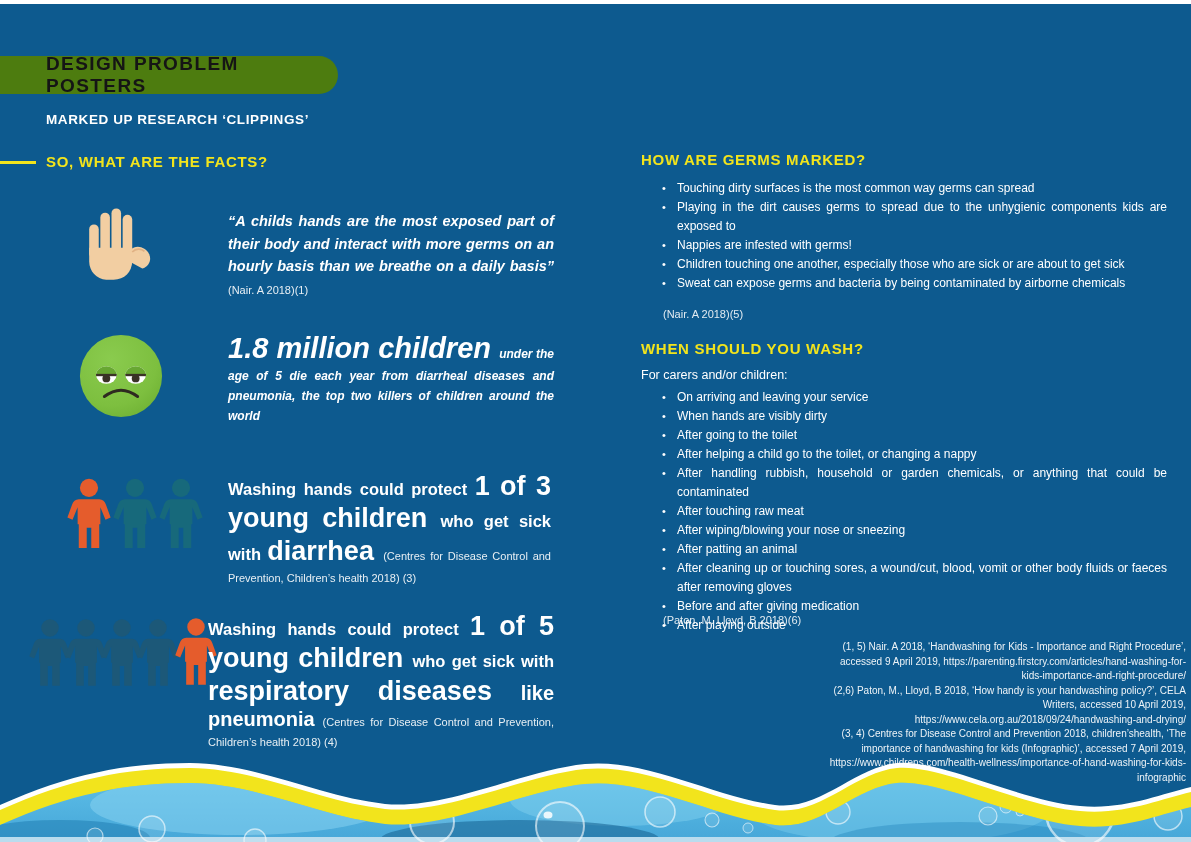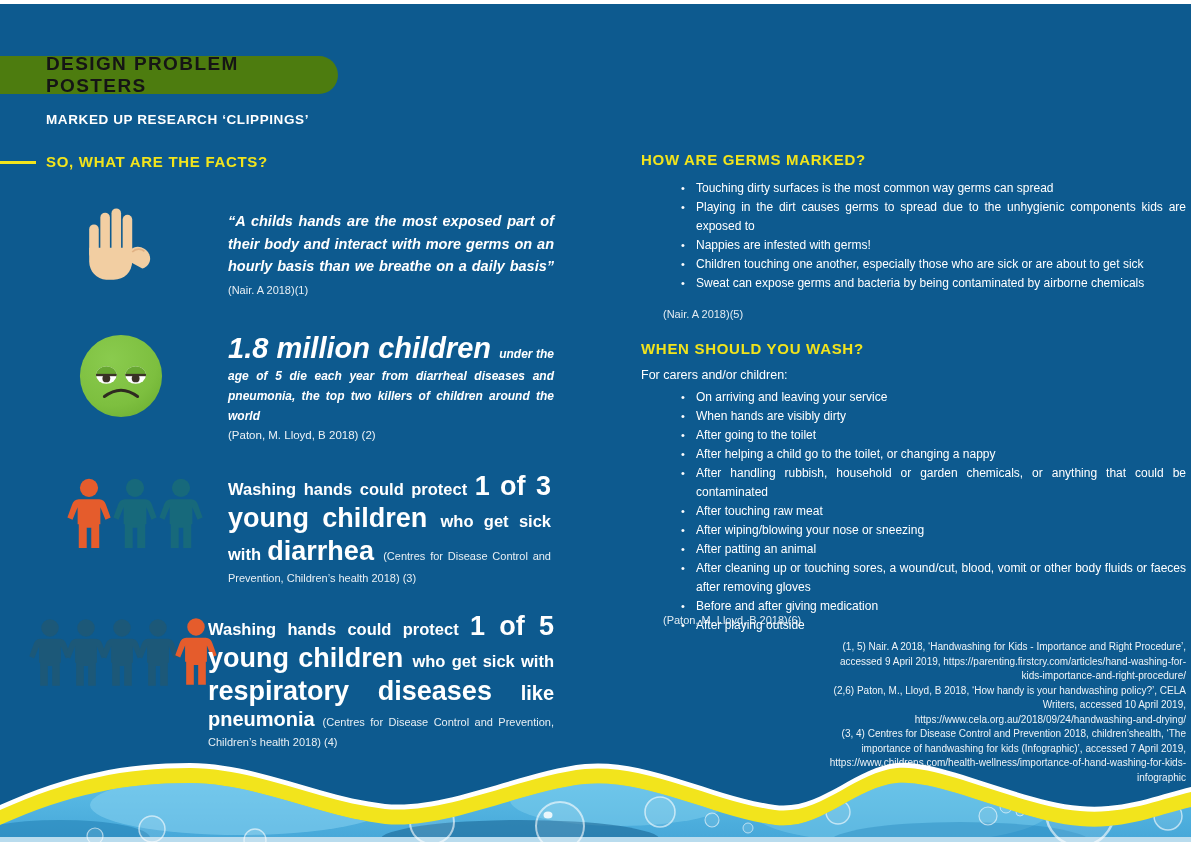--- a/index.html
+++ b/index.html
@@ -57,21 +57,21 @@
   .fact-icon{position:absolute;}
   #icon-hand{left:86px;top:206px;}
   #icon-face{left:77px;top:332px;}
   #icon-g3{left:64px;top:476px;}
   #icon-g5{left:26px;top:612px;}
   .p-orange{fill:var(--orange);}
   .p-teal{fill:var(--teal);}
   .p-dark{fill:var(--darkteal);}
 
   
-  .right-block{position:absolute;left:674px;width:512px;}
+  .right-block{position:absolute;left:655px;width:512px;}
   #germs-list{top:179px;}
   #wash-intro{position:absolute;left:641px;top:368px;font-size:12.5px;}
   #wash-list{top:388px;}
   ul.bullets{list-style:none;margin:0;padding:0;font-size:12px;line-height:19px;}
   ul.bullets li{position:relative;padding-left:22px;text-align:justify;}
   ul.bullets li::before{content:"•";position:absolute;left:7px;top:0;font-size:11px;color:#fff;}
   .list-cite{padding-left:22px;font-size:11px;line-height:16px;color:rgba(255,255,255,.88);}
   #germs-cite{position:absolute;left:641px;top:306px;}
   #wash-cite{position:absolute;left:641px;top:612px;}
 
@@ -150,21 +150,21 @@
   <use href="#person" x="36" y="2" width="48" height="78" class="p-dark"></use>
   <use href="#person" x="72" y="2" width="48" height="78" class="p-dark"></use>
   <use href="#person" x="108" y="2" width="48" height="78" class="p-dark"></use>
   <use href="#person" x="146" y="0" width="48" height="80" class="p-orange"></use>
 </svg>
 
 <div class="fact-text" id="fact1">
   <p class="fact-quote"><span class="seg-quote">“A childs hands are the most exposed part of their body and interact with more germs on an hourly basis than we breathe on a daily basis” </span><span class="seg-cite">(Nair. A 2018)(1)</span></p>
 </div>
 <div class="fact-text" id="fact2">
-  <p class="fact-stat"><span class="seg-huge">1.8 million children </span><span class="seg-body">under the age of 5 die each year from diarrheal diseases and pneumonia, the top two killers of children around the world</span><span class="seg-citeblock">(Paton, M. Lloyd, B 2018) (2)</span></p>
+  <p class="fact-stat"><span class="seg-huge">1.8 million children </span><span class="seg-body">under the age of 5 die each year from diarrheal diseases and pneumonia, the top two killers of children around the world</span></p>
 </div>
 <div class="fact-text" id="fact3">
   <p class="fact-mixed"><span class="seg-md">Washing hands could protect </span><span class="seg-xl">1 of 3 young children </span><span class="seg-md">who get sick with </span><span class="seg-xl">diarrhea </span><span class="seg-cite">(Centres for Disease Control and Prevention, Children’s health 2018) (3)</span></p>
 </div>
 <div class="fact-text" id="fact4">
   <p class="fact-mixed"><span class="seg-md">Washing hands could protect </span><span class="seg-xl">1 of 5 young children </span><span class="seg-md">who get sick with </span><span class="seg-xl">respiratory diseases </span><span class="seg-lg">like pneumonia </span><span class="seg-cite">(Centres for Disease Control and Prevention, Children’s health 2018) (4)</span></p>
 </div>
 
 <div class="section-heading" id="germs-heading">HOW ARE GERMS MARKED?</div>
 <ul class="bullets right-block" id="germs-list">

